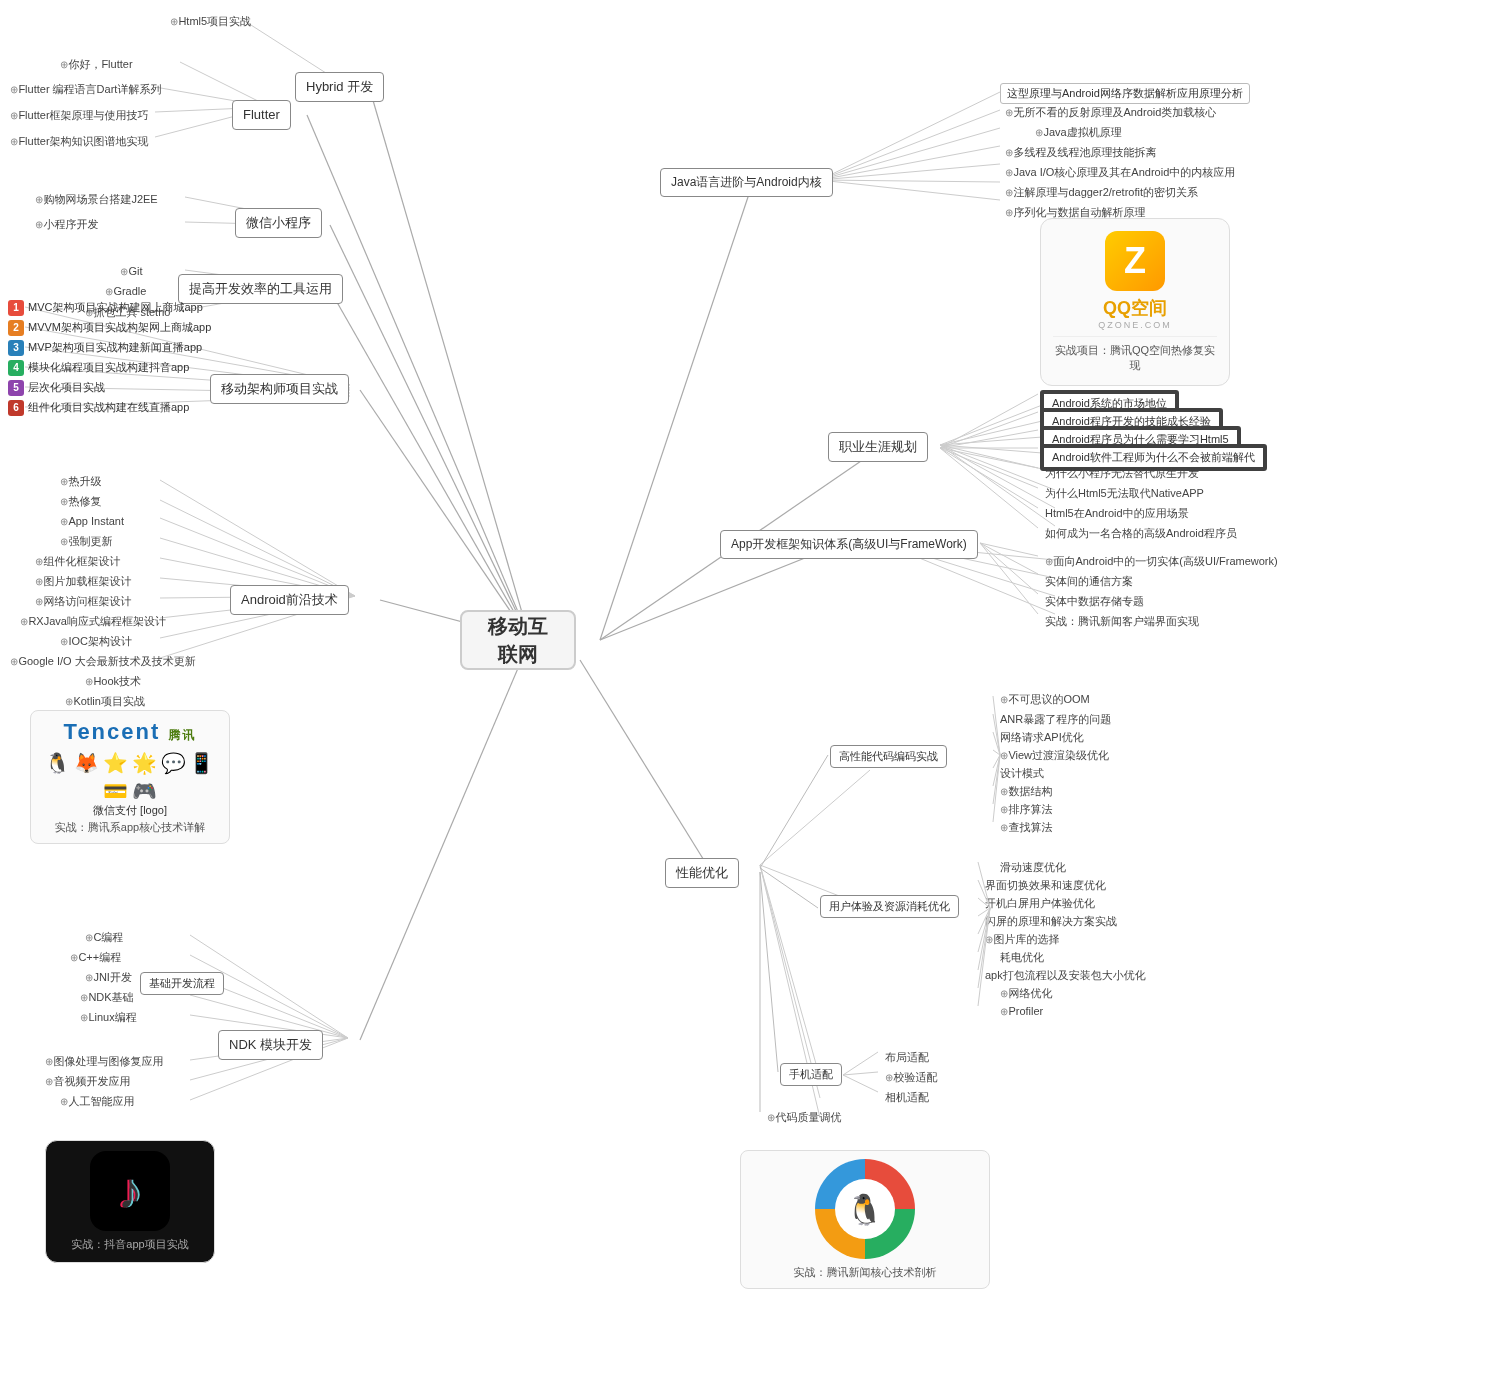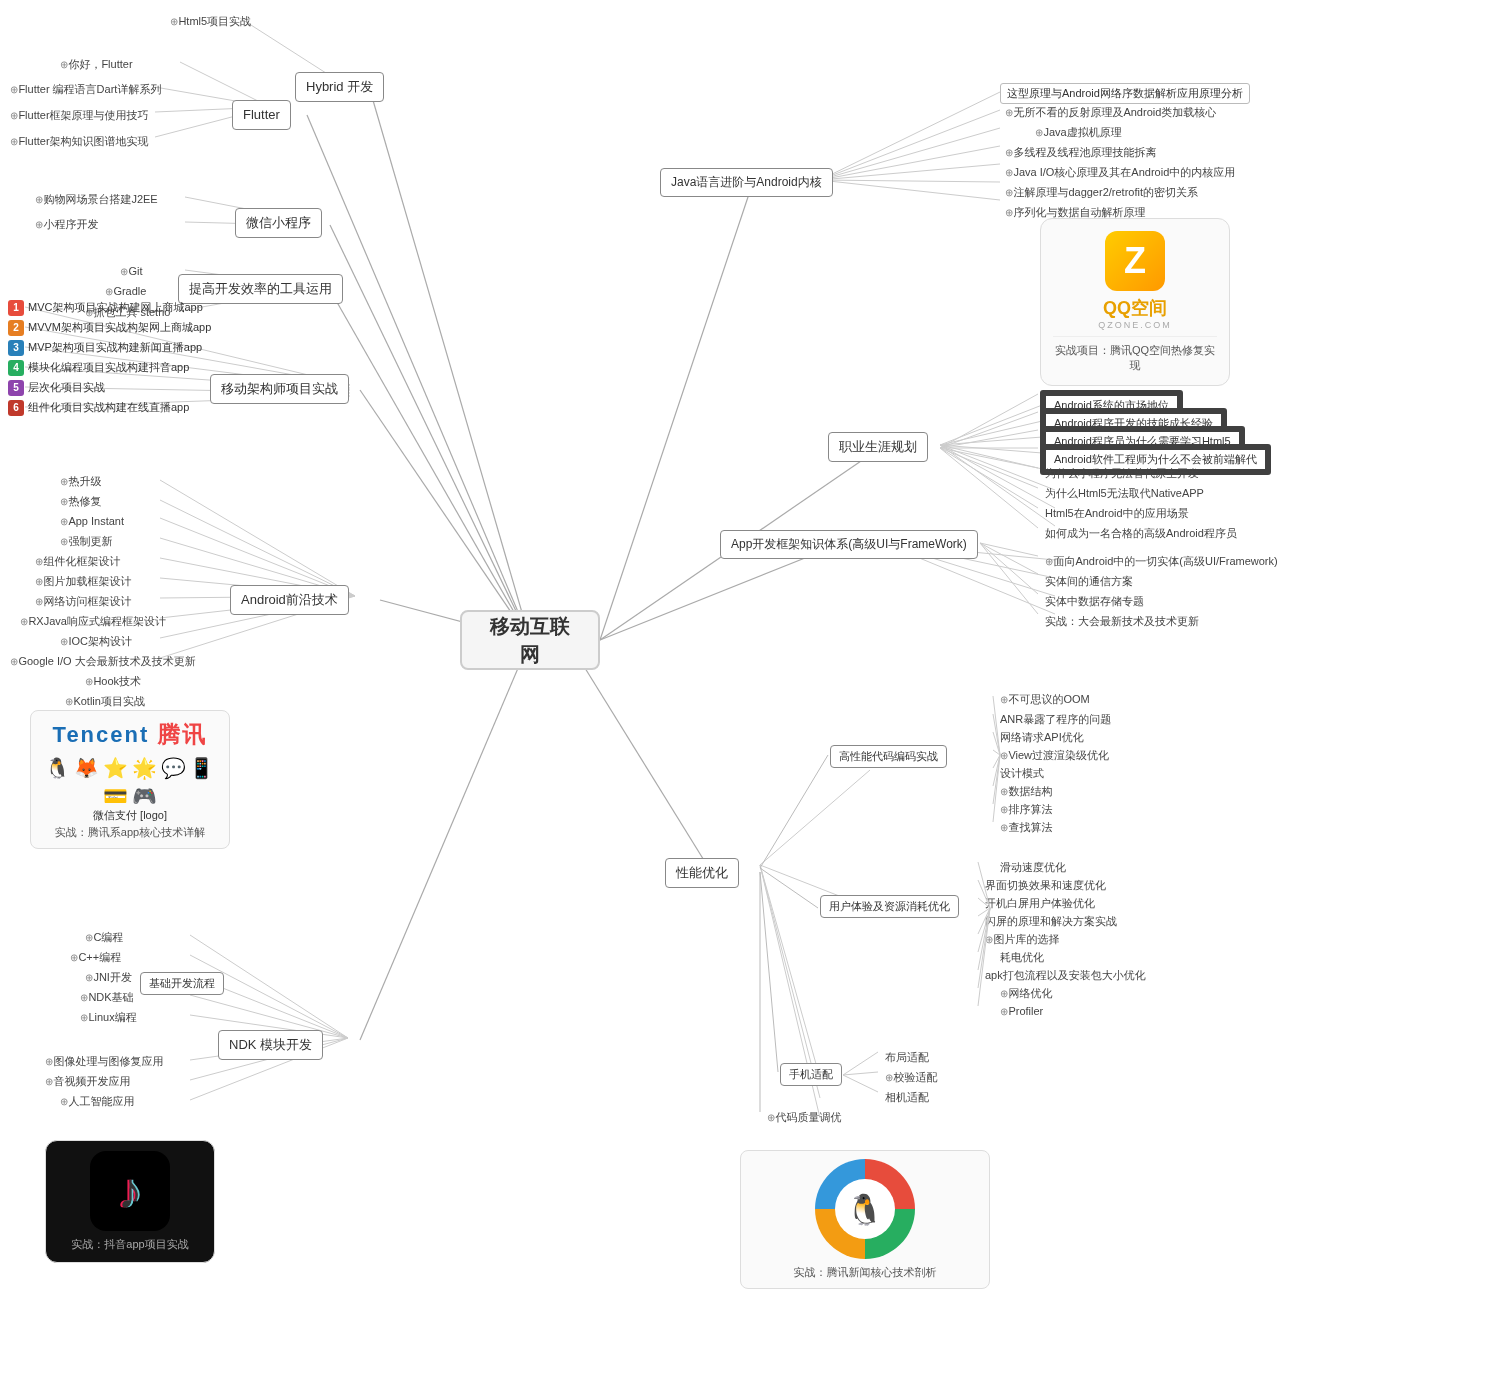--- a/index.html
+++ b/index.html
@@ -52,21 +52,21 @@
       font-size: 13px;
       white-space: nowrap;
     }
     .node-leaf {
       font-size: 11px;
       color: #444;
       white-space: nowrap;
       padding: 2px 5px;
     }
     .node-leaf-box {
-      border: 6px solid #404040;
+      border: 4px solid #404040;
       border-radius: 3px;
       background: #fff;
       padding: 3px 8px;
       font-size: 11px;
       white-space: nowrap;
     }
     .node-dot::before {
       content: "⊕ ";
       color: #888;
       font-size: 10px;
@@ -218,21 +218,21 @@
   <line x1="900" y1="548" x2="1055" y2="596" stroke="#ccc" stroke-width="1"></line>
   <line x1="900" y1="550" x2="1055" y2="614" stroke="#ccc" stroke-width="1"></line>
 
   <line x1="760" y1="865" x2="870" y2="770" stroke="#ccc" stroke-width="1"></line>
   <line x1="760" y1="865" x2="870" y2="908" stroke="#ccc" stroke-width="1"></line>
   <line x1="760" y1="865" x2="820" y2="1078" stroke="#ccc" stroke-width="1"></line>
   <line x1="760" y1="865" x2="820" y2="1098" stroke="#ccc" stroke-width="1"></line>
   <line x1="760" y1="865" x2="820" y2="1118" stroke="#ccc" stroke-width="1"></line>
 </svg>
 
-<div class="node node-center" style="left:460px; top:610px; width:140px; height:60px;">
+<div class="node node-center" style="left:460px; top:610px; width:116px; height:60px;">
   <span>移动互联网</span>
 </div>
 
 <div class="node node-branch" style="left:295px; top:72px;">
   <span>Hybrid 开发</span>
 </div>
 
 <div class="node node-leaf node-dot" style="left:165px; top:12px;">
   <span>Html5项目实战</span>
 </div>
@@ -342,21 +342,21 @@
 <div class="node node-leaf node-dot" style="left:80px; top:672px;">
   <span>Hook技术</span>
 </div>
 <div class="node node-leaf node-dot" style="left:60px; top:692px;">
   <span>Kotlin项目实战</span>
 </div>
 
 <div style="position:absolute; left:30px; top:710px; width:200px;">
   <div class="tencent-logo-area">
     <div style="font-size:22px; font-weight:bold; color:#1a6eb5; letter-spacing:2px;">
-      <span style="color:#1a6eb5;">Tencent</span> <span style="color:#ef4444; font-size:23px;">腾讯</span>
+      <span style="color:#1a6eb5;">Tencent</span> <span style="color:#4d7c0f; font-size:12px;">腾讯</span>
     </div>
     <div style="display:flex; flex-wrap:wrap; gap:4px; margin-top:6px; justify-content:center;">
       <span style="font-size:20px;">🐧</span>
       <span style="font-size:20px;">🦊</span>
       <span style="font-size:20px;">⭐</span>
       <span style="font-size:20px;">🌟</span>
       <span style="font-size:20px;">💬</span>
       <span style="font-size:20px;">📱</span>
       <span style="font-size:20px;">💳</span>
       <span style="font-size:20px;">🎮</span>
@@ -483,21 +483,21 @@
 <div class="node node-leaf node-dot" style="left:1040px; top:552px;">
   <span>面向Android中的一切实体(高级UI/Framework)</span>
 </div>
 <div class="node node-leaf" style="left:1040px; top:572px;">
   <span>实体间的通信方案</span>
 </div>
 <div class="node node-leaf" style="left:1040px; top:592px;">
   <span>实体中数据存储专题</span>
 </div>
 <div class="node node-leaf" style="left:1040px; top:612px;">
-  <span>实战：大会最新技术及技术更新</span>
+  <span>实战：腾讯新闻客户端界面实现</span>
 </div>
 
 <div class="node node-branch" style="left:665px; top:858px;">
   <span>性能优化</span>
 </div>
 
 <div class="node node-branch" style="left:830px; top:745px; font-size:11px; padding:3px 8px;">
   <span>高性能代码编码实战</span>
 </div>
 

